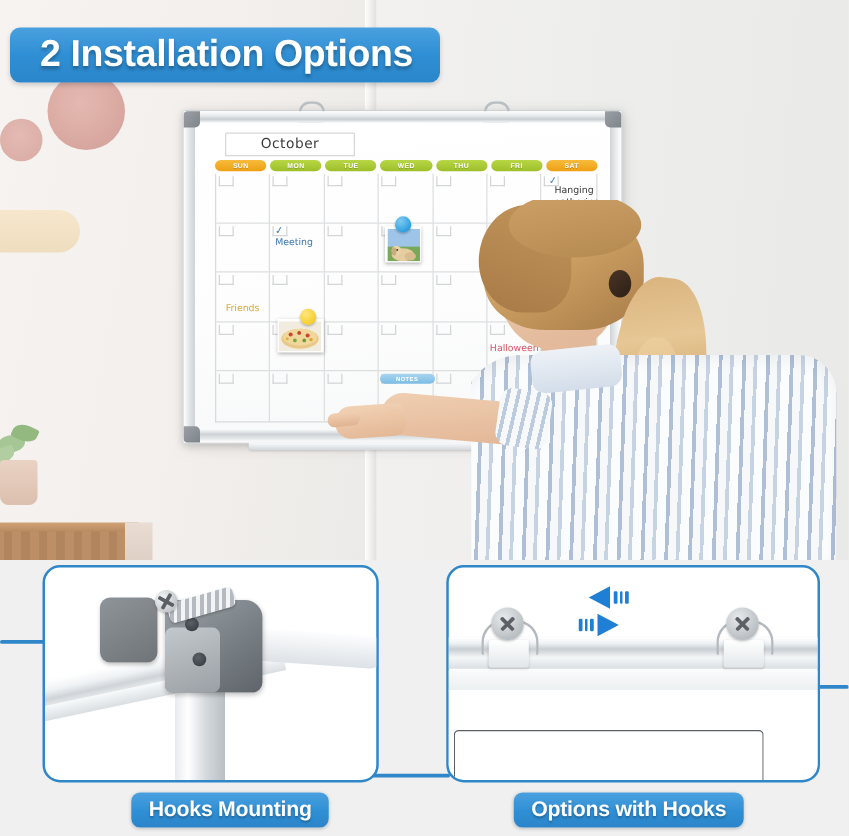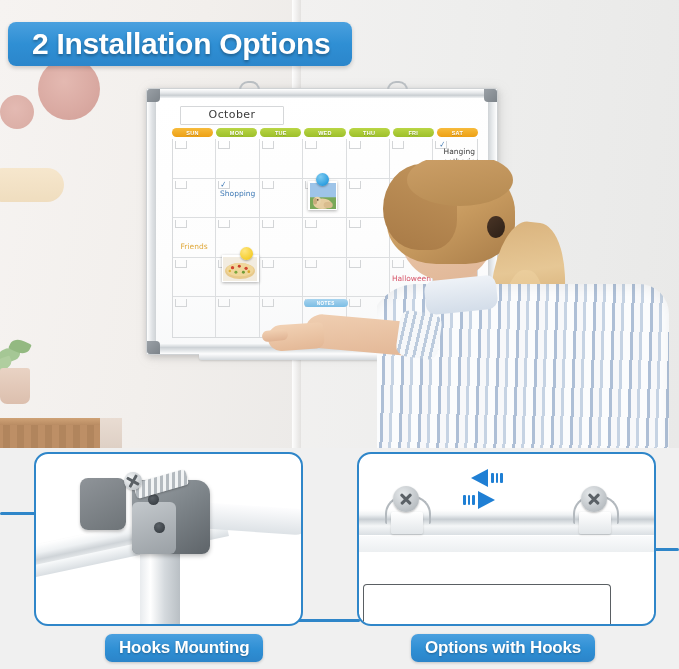--- a/index.html
+++ b/index.html
@@ -328,21 +328,21 @@
           <div class="gcell" style="left:42.84%;top:80%;width:14.28%;height:20%;border-bottom:none;"></div>
           <div class="gcell" style="left:57.12%;top:80%;width:14.28%;height:20%;border-bottom:none;"></div>
           <div class="gcell" style="left:71.40%;top:80%;width:14.28%;height:20%;border-bottom:none;"></div>
           <div class="gcell" style="left:85.68%;top:80%;width:14.28%;height:20%;border-right:none;border-bottom:none;"></div>
 
           <div class="check" style="left:87.5%;top:1px;">✓</div>
           <div class="hand-note" style="left:89%;top:8px;color:#3a3a3a;">Hanging</div>
           <div class="hand-note" style="left:89%;top:18px;color:#3a3a3a;">gathering</div>
 
           <div class="check" style="left:15.5%;top:41px;color:#3d78b4;">✓</div>
-          <div class="hand-note" style="left:15.5%;top:50px;color:#3d78b4;">Shopping</div>
+          <div class="hand-note" style="left:15.5%;top:50px;color:#3d78b4;">Meeting</div>
 
           <div class="hand-note" style="left:2.5%;top:103px;color:#e0a93c;">Friends</div>
 
           <div class="hand-note" style="left:72%;top:135px;color:#d7566a;">Halloween</div>
 
           <div class="notes-pill" style="left:43%;top:160px;">NOTES</div>
 
           <div class="photo" style="left:44.5%;top:42px;width:26px;height:26px;">
             <svg class="photo-img" viewBox="0 0 40 40" preserveAspectRatio="none">
               <rect width="40" height="40" fill="#9ec4e8"></rect>

